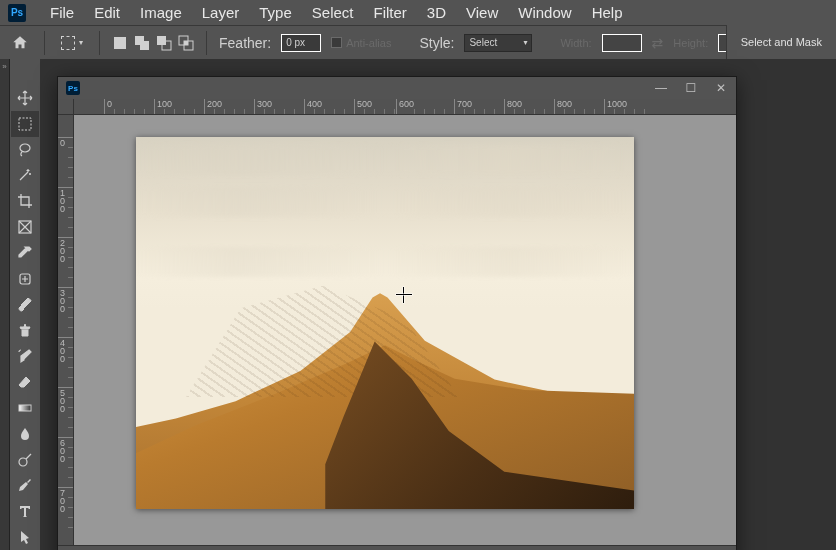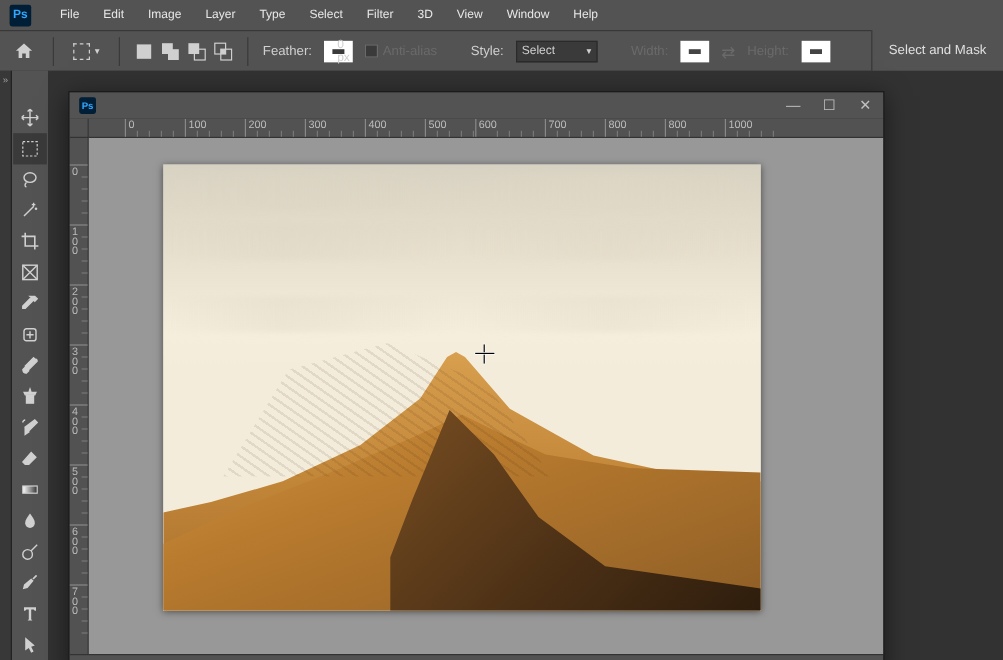--- a/index.html
+++ b/index.html
@@ -1,29 +1,29 @@
 <!DOCTYPE html>
 <html><head>
 <meta charset="utf-8">
 <style>
 *{margin:0;padding:0;box-sizing:border-box;font-family:"Segoe UI",Tahoma,sans-serif;user-select:none}
 body{width:836px;height:550px;background:#323232;overflow:hidden;color:#d0d0d0;font-size:11px}
 .menubar{height:25px;background:#535353;display:flex;align-items:center;padding-left:8px;gap:0}
 .ps-logo{width:18px;height:18px;background:#001e36;color:#31a8ff;font-weight:700;font-size:10px;display:flex;align-items:center;justify-content:center;border-radius:2px;margin-right:14px}
-.menu-item{padding:4px 10px;color:#e8e8e8;cursor:default;font-size:10px}
+.menu-item{padding:4px 10px;color:#e8e8e8;cursor:default;font-size:15px}
 .optbar{height:34px;background:#535353;border-top:1px solid #383838;display:flex;align-items:center;padding:0 8px;gap:10px}
 .home-icon{width:24px;height:24px;display:flex;align-items:center;justify-content:center;color:#d0d0d0}
 .vsep{width:1px;height:24px;background:#3a3a3a;margin:0 2px}
 .sel-drop{display:flex;align-items:center;gap:4px;padding:2px 4px}
 .sel-box{width:14px;height:14px;border:1px dashed #d0d0d0}
 .swatch-group{display:flex;align-items:center;gap:6px}
 .sw{width:16px;height:16px;display:flex;align-items:center;justify-content:center}
-.lbl{color:#d0d0d0;font-size:11px}
+.lbl{color:#d0d0d0;font-size:14px}
 .lbl-dim{color:#6a6a6a}
-.numbox{width:24px;height:18px;background:#3a3a3a;border:7px solid #ffffff;color:#d0d0d0;font-size:10px;padding:0 4px;display:flex;align-items:center}
+.numbox{width:40px;height:18px;background:#3a3a3a;border:1px solid #ffffff;color:#d0d0d0;font-size:10px;padding:0 4px;display:flex;align-items:center}
 .chk{width:11px;height:11px;border:1px solid #6a6a6a;background:#3a3a3a;margin-right:4px}
 .style-sel{width:68px;height:18px;background:#3a3a3a;border:1px solid #2a2a2a;display:flex;align-items:center;justify-content:space-between;padding:0 4px;font-size:10px;color:#d0d0d0}
 .swap-icon{color:#6a6a6a;font-size:14px}
 .selmask-btn{position:absolute;right:0;top:25px;height:34px;background:#535353;border-left:1px solid #383838;padding:0 14px;display:flex;align-items:center;color:#e0e0e0;font-size:11px}
 .main{position:absolute;top:59px;left:0;right:0;bottom:0;display:flex}
 .expand-strip{width:10px;background:#383838;border-right:1px solid #222;display:flex;align-items:flex-start;justify-content:center;padding-top:3px}
 .expand-strip span{font-size:8px;color:#999}
 .toolbar{width:30px;background:#535353;display:flex;flex-direction:column;align-items:center;padding-top:26px;gap:0}
 .tool{width:28px;height:26px;display:flex;align-items:center;justify-content:center;color:#d0d0d0;position:relative}
 .tool.sel{background:#3a3a3a}

